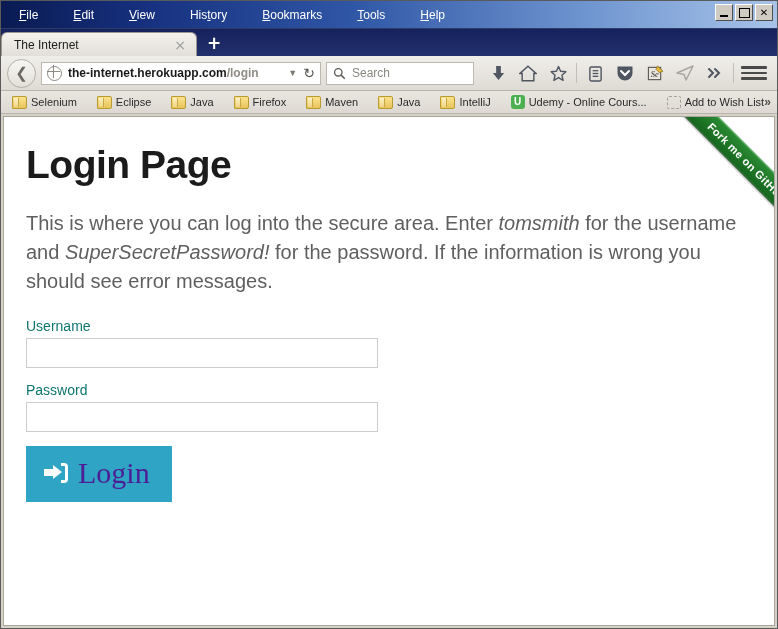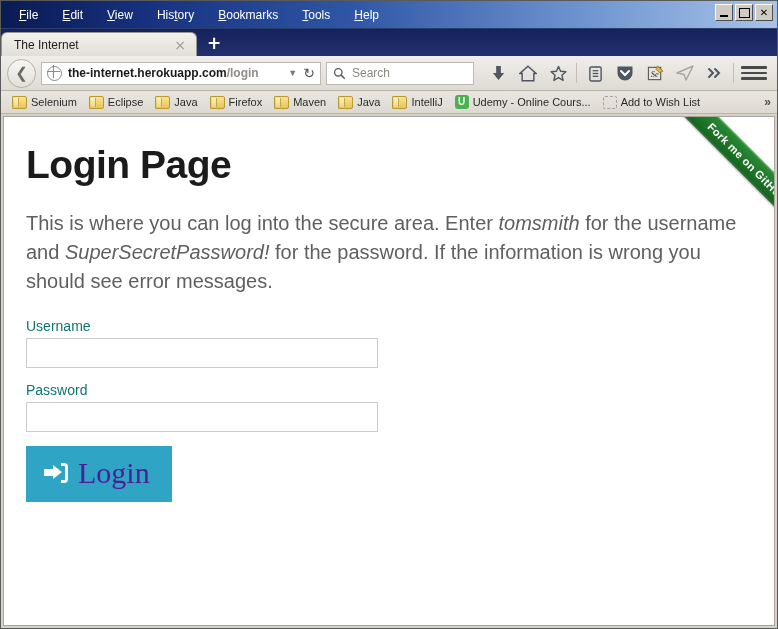--- a/index.html
+++ b/index.html
@@ -15,21 +15,21 @@
     background:#d6d2c8;
   }
 
   
   .titlebar{
     height:27px;flex:0 0 27px;position:relative;
     background:linear-gradient(to right,#0a1b52 0%,#16307e 18%,#2f56a5 45%,#6e94cf 75%,#a7c3e8 100%);
     display:flex;align-items:center;
     border-bottom:1px solid #2b3c6b;
   }
-  .menu{display:flex;align-items:center;padding-left:8px;gap:4px;}
+  .menu{display:flex;align-items:center;padding-left:8px;gap:15px;}
   .menu-item{
     color:#ffffff;font-size:12px;padding:3px 10px;cursor:default;white-space:nowrap;
   }
   .menu-item u{text-decoration:underline;}
   .winbtns{position:absolute;right:4px;top:3px;display:flex;gap:2px;}
   .winbtn{
     width:18px;height:17px;box-sizing:border-box;
     background:#cfcbc3;
     border-top:1px solid #ffffff;border-left:1px solid #ffffff;
     border-right:1px solid #4f4f4f;border-bottom:1px solid #4f4f4f;
@@ -112,21 +112,21 @@
     width:26px;height:20px;display:flex;flex-direction:column;justify-content:center;gap:3px;
     padding:0 4px;
   }
   .hamburger i{display:block;height:2.5px;background:#4a4a4a;border-radius:1px;}
 
   
   .bookmarks{
     height:22px;flex:0 0 22px;
     background:linear-gradient(to bottom,#e9e6e0,#ddd9d2);
     border-bottom:1px solid #b8b4ac;
-    display:flex;align-items:center;padding:0 6px;gap:2px;overflow:hidden;
+    display:flex;align-items:center;padding:0 6px;gap:10px;overflow:hidden;
     position:relative;
   }
   .bm{display:flex;align-items:center;gap:4px;padding:1px 5px;white-space:nowrap;}
   .bm-label{font-size:11px;color:#2a2a2a;}
   .folder{
     width:13px;height:11px;flex:0 0 13px;position:relative;
     background:linear-gradient(to bottom,#fbe38f,#e8c45b);
     border:1px solid #b99a2f;border-radius:1px 2px 2px 1px;
   }
   .folder:before{

